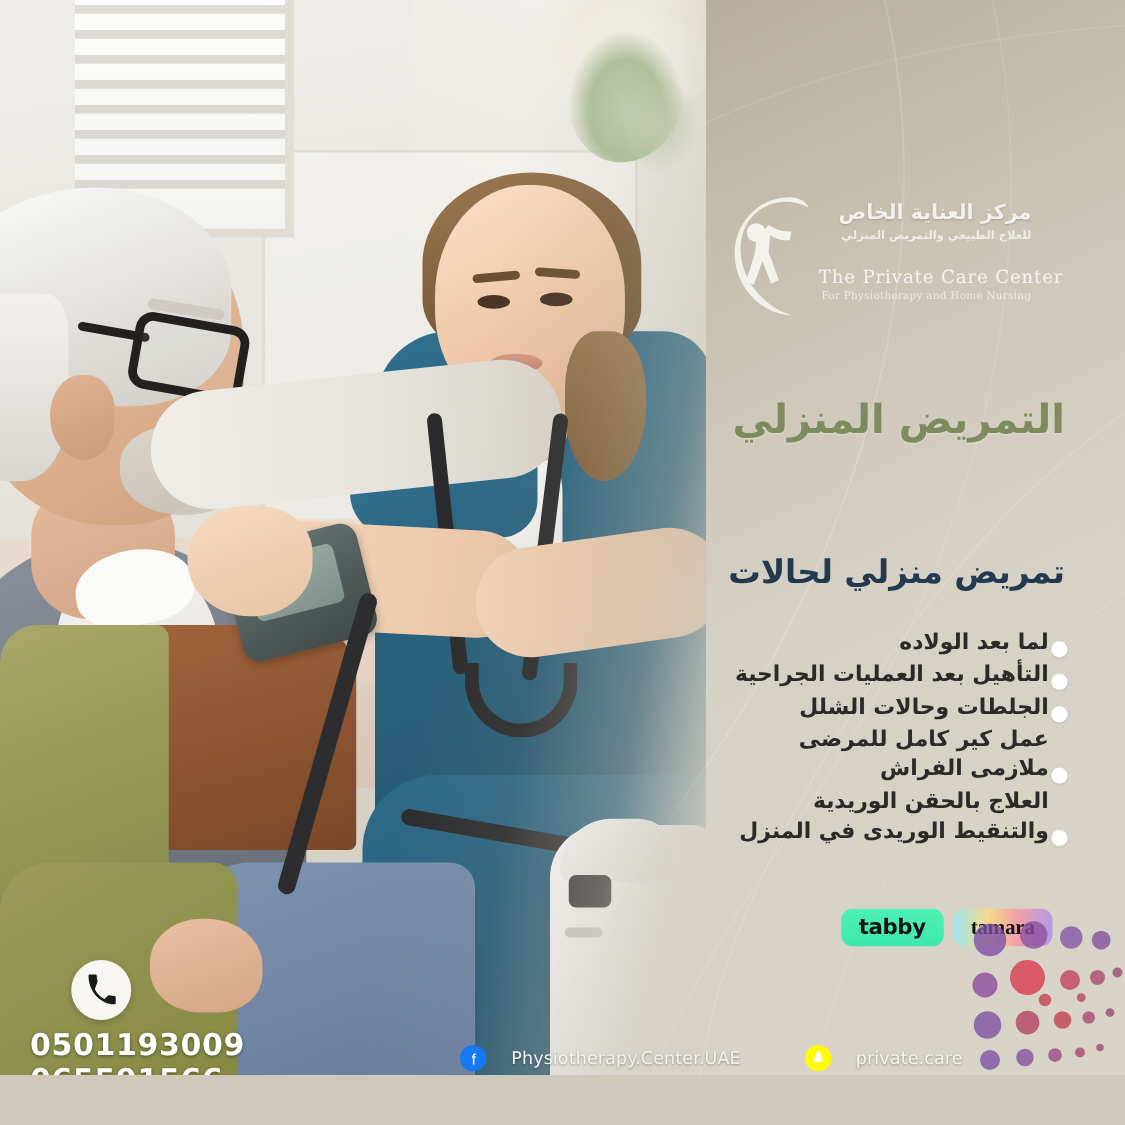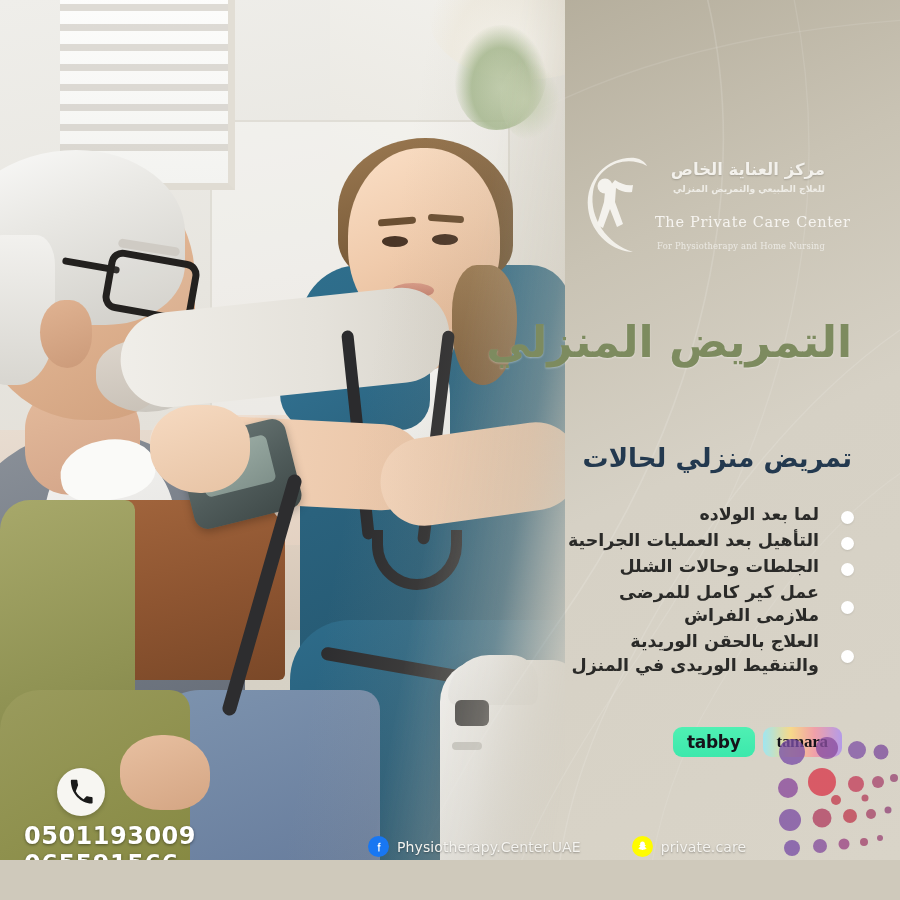--- a/index.html
+++ b/index.html
@@ -172,37 +172,37 @@
   
   .logo { position:absolute; left:585px; top:152px; width:240px; height:112px; }
   .logo-txt { position:absolute; left:70px; top:8px; width:170px; text-align:right; }
   .logo-ar1 { font-size:16.5px; font-weight:700; color:#f3f1ec; direction:rtl;
     letter-spacing:.2px; line-height:1.2; text-shadow:0 1px 2px rgba(0,0,0,.18); }
   .logo-ar2 { font-size:9.2px; font-weight:600; color:#eeece6; direction:rtl; margin-top:3px;
     letter-spacing:.1px; }
   .logo-en1 { font-family:"DejaVu Serif","Liberation Serif",serif; font-size:14.5px;
     color:#f6f4f0; margin-top:20px; letter-spacing:.7px; white-space:nowrap; }
   .logo-en2 { font-family:"DejaVu Serif","Liberation Serif",serif; font-size:8.4px;
-    color:#eceae4; margin-top:11px; letter-spacing:.2px; white-space:nowrap; }
+    color:#eceae4; margin-top:1px; letter-spacing:.2px; white-space:nowrap; }
 
   
   .headline {
     position:absolute; right:48px; top:316px; width:420px;
     text-align:right; direction:rtl;
-    font-size:44px; font-weight:700; color:#7d8b5f; letter-spacing:.5px;
+    font-size:32px; font-weight:700; color:#7d8b5f; letter-spacing:.5px;
     text-shadow: 0 1px 2px rgba(255,255,255,.35);
   }
   .subhead {
     position:absolute; right:48px; top:443px; width:420px;
     text-align:right; direction:rtl;
     font-size:26px; font-weight:700; color:#23394f; letter-spacing:.3px;
   }
   .bullets { position:absolute; right:46px; top:503px; width:430px; direction:rtl; }
-  .bullet { display:flex; align-items:center; justify-content:flex-start;
-    gap:22px; margin-bottom:3px; }
+  .bullet { display:flex; align-items:flex-end; justify-content:flex-start;
+    gap:2px; margin-bottom:3px; }
   .dot { flex:0 0 auto; width:13px; height:13px; border-radius:50%;
     background:#ffffff; margin-top:6px; box-shadow:0 1px 2px rgba(0,0,0,.1); }
   .btxt { font-size:17.5px; font-weight:600; color:#2a2a28; line-height:1.32;
     text-align:right; direction:rtl; }
 
   
   .pays { position:absolute; left:628px; top:727px; display:flex; gap:8px; align-items:center; }
   .pay { height:30px; border-radius:9px; display:flex; align-items:center;
     justify-content:center; padding:0 14px; font-size:17px; font-weight:700;
     color:#15131a; letter-spacing:-.3px; }
@@ -216,21 +216,21 @@
   .phone-ic { position:absolute; left:57px; top:768px; width:48px; height:48px;
     border-radius:50%; background:#f7f6f2; display:flex; align-items:center;
     justify-content:center; box-shadow:0 2px 5px rgba(0,0,0,.2); }
   .phones { position:absolute; left:24px; top:822px; color:#ffffff;
     font-size:24px; font-weight:700; line-height:1.18; letter-spacing:.5px;
     text-shadow: 0 1px 3px rgba(0,0,0,.45); }
 
   
   .social { position:absolute; left:368px; top:836px; display:flex;
     align-items:center; gap:9px; }
-  .sc-item { display:flex; align-items:center; gap:8px; }
+  .sc-item { display:flex; align-items:center; gap:20px; }
   .sc-ic { width:21px; height:21px; border-radius:50%; flex:0 0 auto;
     display:flex; align-items:center; justify-content:center; }
   .sc-fb { background:#1877f2; }
   .sc-ig { background: radial-gradient(circle at 30% 110%, #fdd376 5%, #f77737 28%, #e1306c 55%, #c13584 75%, #833ab4 100%); }
   .sc-sn { background:#fffc00; }
   .sc-tx { font-size:14px; color:#f4f3ef; letter-spacing:.1px; white-space:nowrap;
     text-shadow:0 1px 2px rgba(0,0,0,.35); }
   .sc-gap { width:12px; }
 </style>
 </head>

